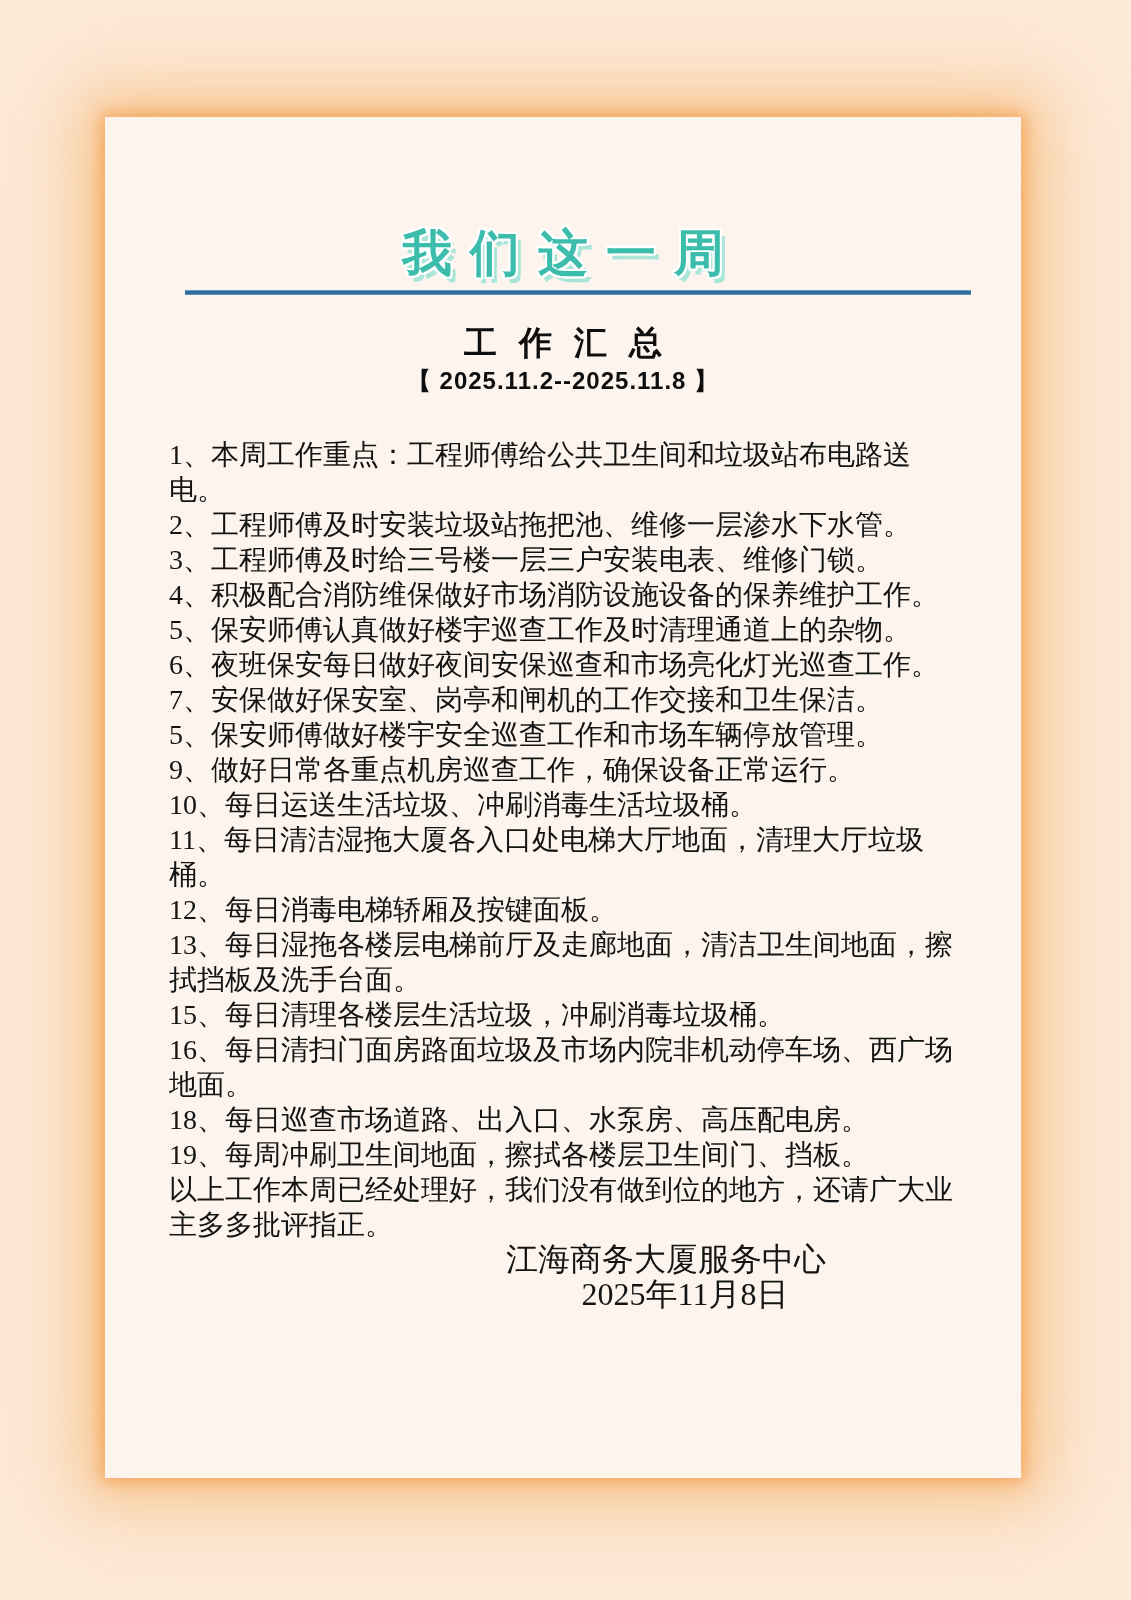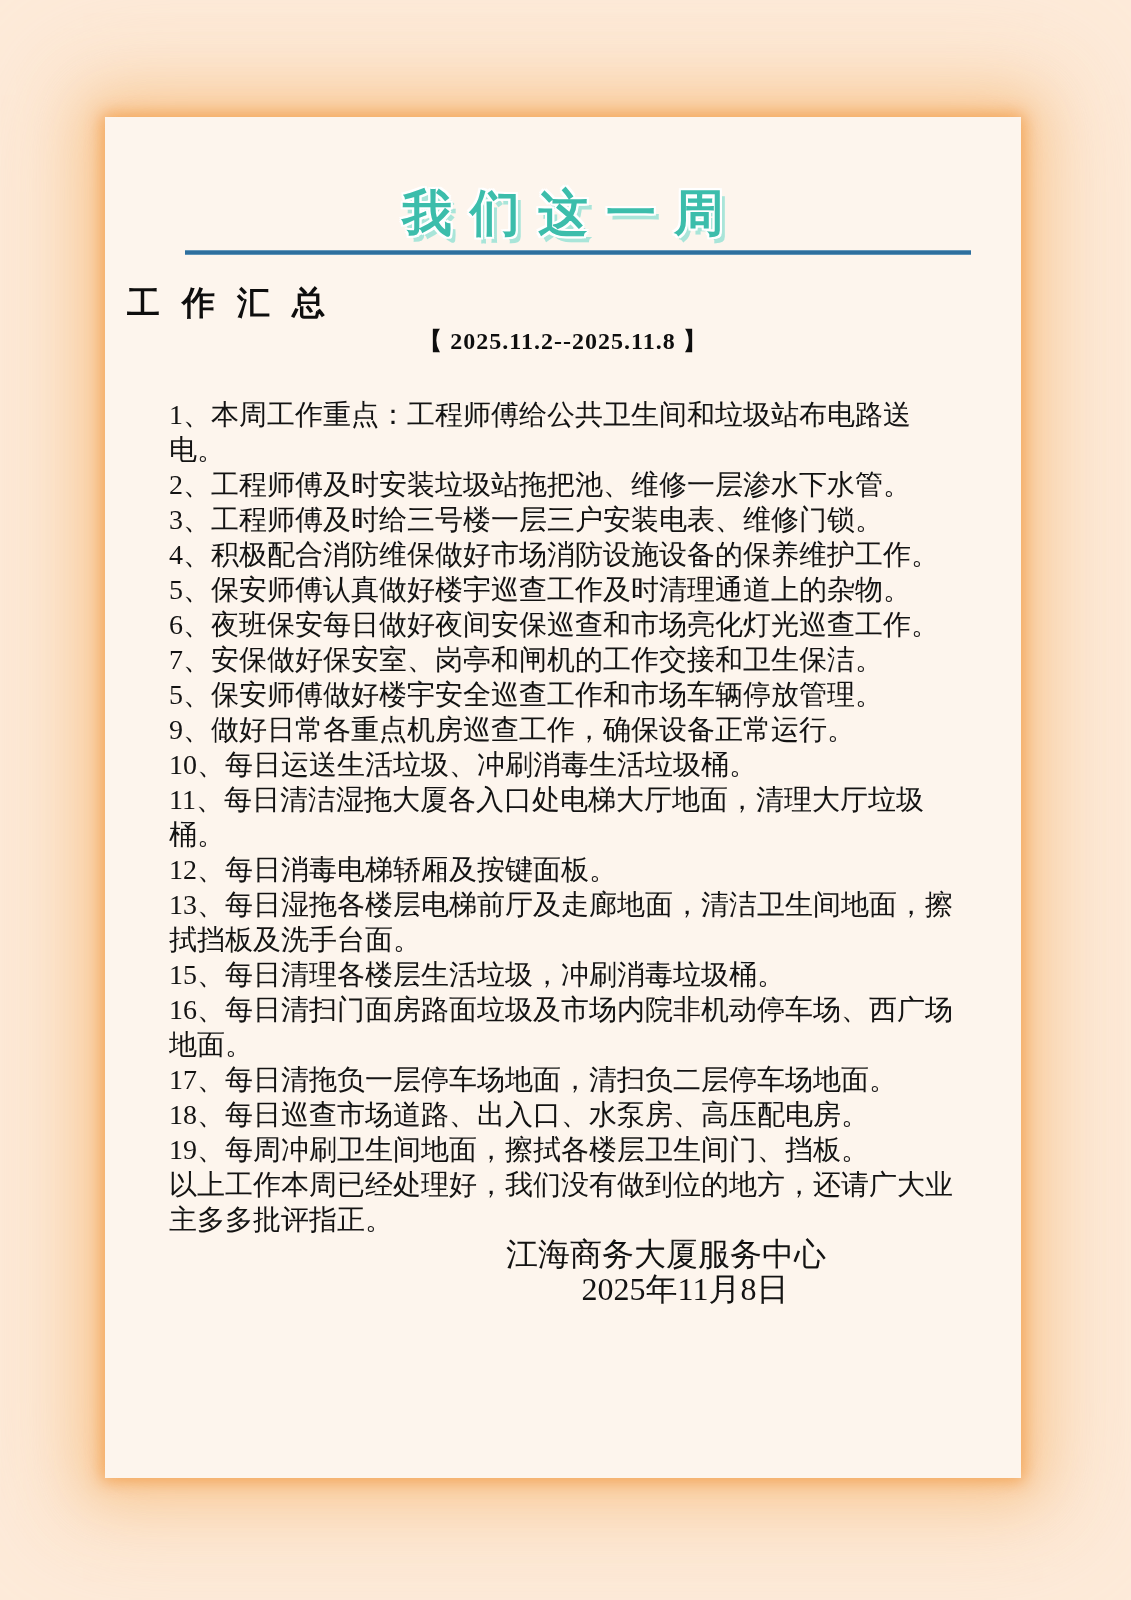--- a/index.html
+++ b/index.html
@@ -13,21 +13,21 @@
     position: relative;
     width: 916px; height: 1361px;
     margin-left: 105px; margin-top: 117px;
     background: #fdf5ed;
     box-shadow:
       0 0 16px 3px rgba(242, 158, 74, 0.85),
       0 0 55px 22px rgba(246, 176, 104, 0.55),
       0 0 110px 50px rgba(250, 205, 160, 0.35);
   }
   .title {
-    margin: 0; padding-top: 70px;
+    margin: 0; padding-top: 110px;
     text-align: center;
     font-family: "DejaVu Sans", sans-serif;
     font-size: 50px; font-weight: 900;
     line-height: 52px;
     letter-spacing: 18px;
     padding-left: 18px;
     color: #3cbdab;
     text-shadow:
       -2px -2px 0 #ffffff, 2px -2px 0 #ffffff,
       -2px 2px 0 #ffffff, 2px 2px 0 #ffffff,
@@ -35,32 +35,32 @@
       0 -2px 0 #ffffff, 0 2px 0 #ffffff,
       5px 6px 0 #a9e5d9;
   }
   .rule {
     width: 786px; height: 5px;
     margin: 11px 0 0 80px;
     background: linear-gradient(180deg, #7fabc7 0%, #2e6f9e 30%, #2e6f9e 75%, #7fabc7 100%);
   }
   .subtitle {
     margin: 30px 0 0 0;
-    text-align: left;
+    text-align: center;
     font-size: 33px; font-weight: 700;
     line-height: 36px;
     letter-spacing: 22px;
     padding-left: 22px;
     color: #0e0e0e;
     font-family: "Liberation Serif", serif;
   }
   .daterange {
     margin-top: 4px;
     text-align: center;
-    font-family: Liberation Serif, serif;
+    font-family: Liberation Sans, sans-serif;
     font-size: 24px; font-weight: 600;
     letter-spacing: 1px;
     color: #0e0e0e;
   }
   .body-text {
     margin: 40px 50px 0 64px;
     font-size: 28px;
     line-height: 35px;
     color: #131313;
   }
@@ -96,21 +96,20 @@
         <div class="line">9、做好日常各重点机房巡查工作，确保设备正常运行。</div>
         <div class="line">10、每日运送生活垃圾、冲刷消毒生活垃圾桶。</div>
         <div class="line">11、每日清洁湿拖大厦各入口处电梯大厅地面，清理大厅垃圾</div>
         <div class="line">桶。</div>
         <div class="line">12、每日消毒电梯轿厢及按键面板。</div>
         <div class="line">13、每日湿拖各楼层电梯前厅及走廊地面，清洁卫生间地面，擦</div>
         <div class="line">拭挡板及洗手台面。</div>
         <div class="line">15、每日清理各楼层生活垃圾，冲刷消毒垃圾桶。</div>
         <div class="line">16、每日清扫门面房路面垃圾及市场内院非机动停车场、西广场</div>
         <div class="line">地面。</div>
-        <div class="line">17、每日清拖负一层停车场地面，清扫负二层停车场地面。</div>
         <div class="line">18、每日巡查市场道路、出入口、水泵房、高压配电房。</div>
         <div class="line">19、每周冲刷卫生间地面，擦拭各楼层卫生间门、挡板。</div>
         <div class="line">以上工作本周已经处理好，我们没有做到位的地方，还请广大业</div>
         <div class="line">主多多批评指正。</div>
       </div>
 
     <div class="signature">
       <div class="sig-org">江海商务大厦服务中心</div>
       <div class="sig-date">2025年11月8日</div>
     </div>

